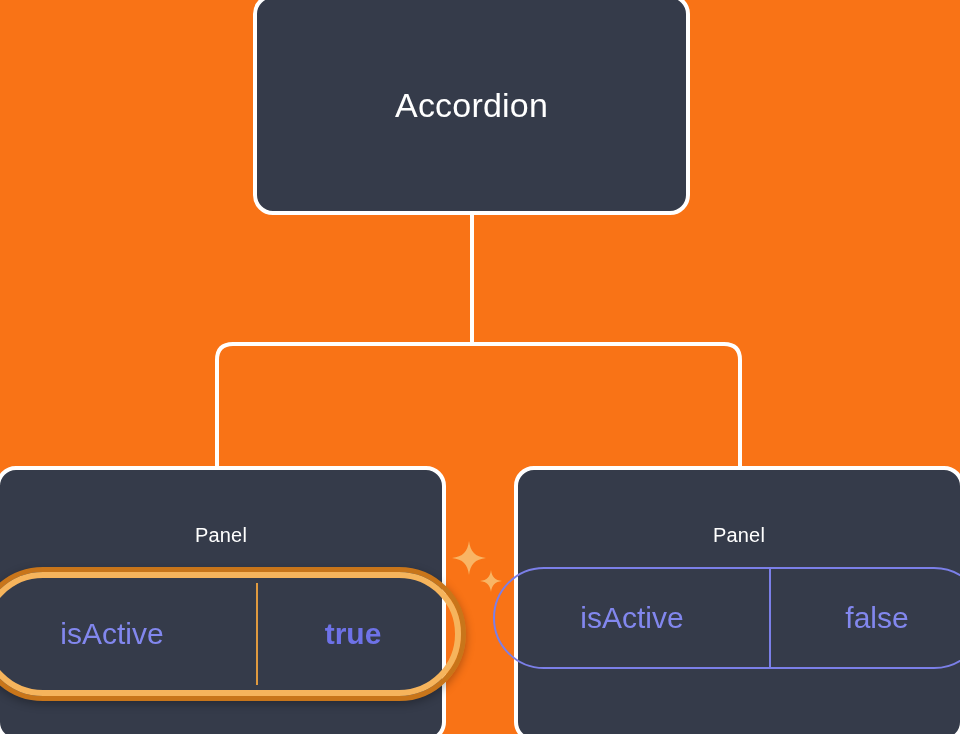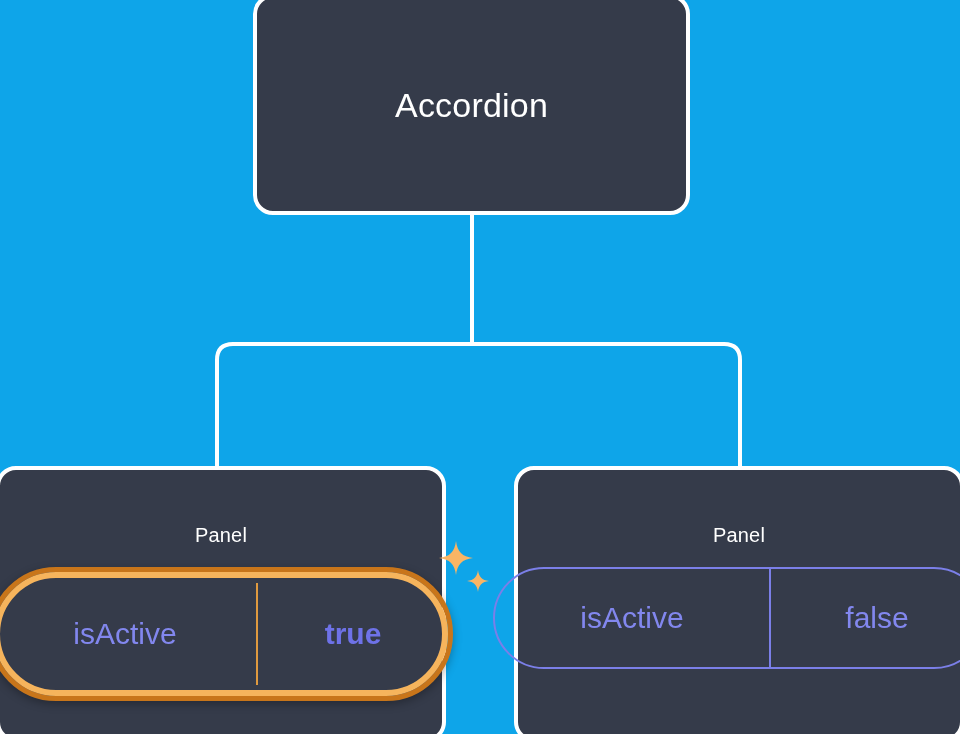--- a/index.html
+++ b/index.html
@@ -4,21 +4,21 @@
 <style>
   html, body {
     margin: 0;
     padding: 0;
     background: #4e6670;
   }
   #stage {
     position: relative;
     width: 960px;
     height: 734px;
-    background: #0ea5e9;
+    background: #f97316;
     overflow: hidden;
     font-family: "Liberation Sans", sans-serif;
   }
 
   
   .connector-layer {
     position: absolute;
     left: 0;
     top: 0;
     width: 960px;
@@ -141,21 +141,21 @@
     color: #8287ee;
     font-weight: 400;
   }
   .pill-highlight .pill-val {
     min-width: 138px;
     color: #6e72e8;
     font-weight: 700;
   }
   .pill-highlight .pill-cell + .pill-cell {
     border-left: 2px solid #e09a3f;
-    margin: 11px 0;
+    margin: 11px 13px;
   }
 
   
   .sparkle {
     position: absolute;
     pointer-events: none;
   }
   .sparkle-lg {
     width: 34px;
     height: 34px;

